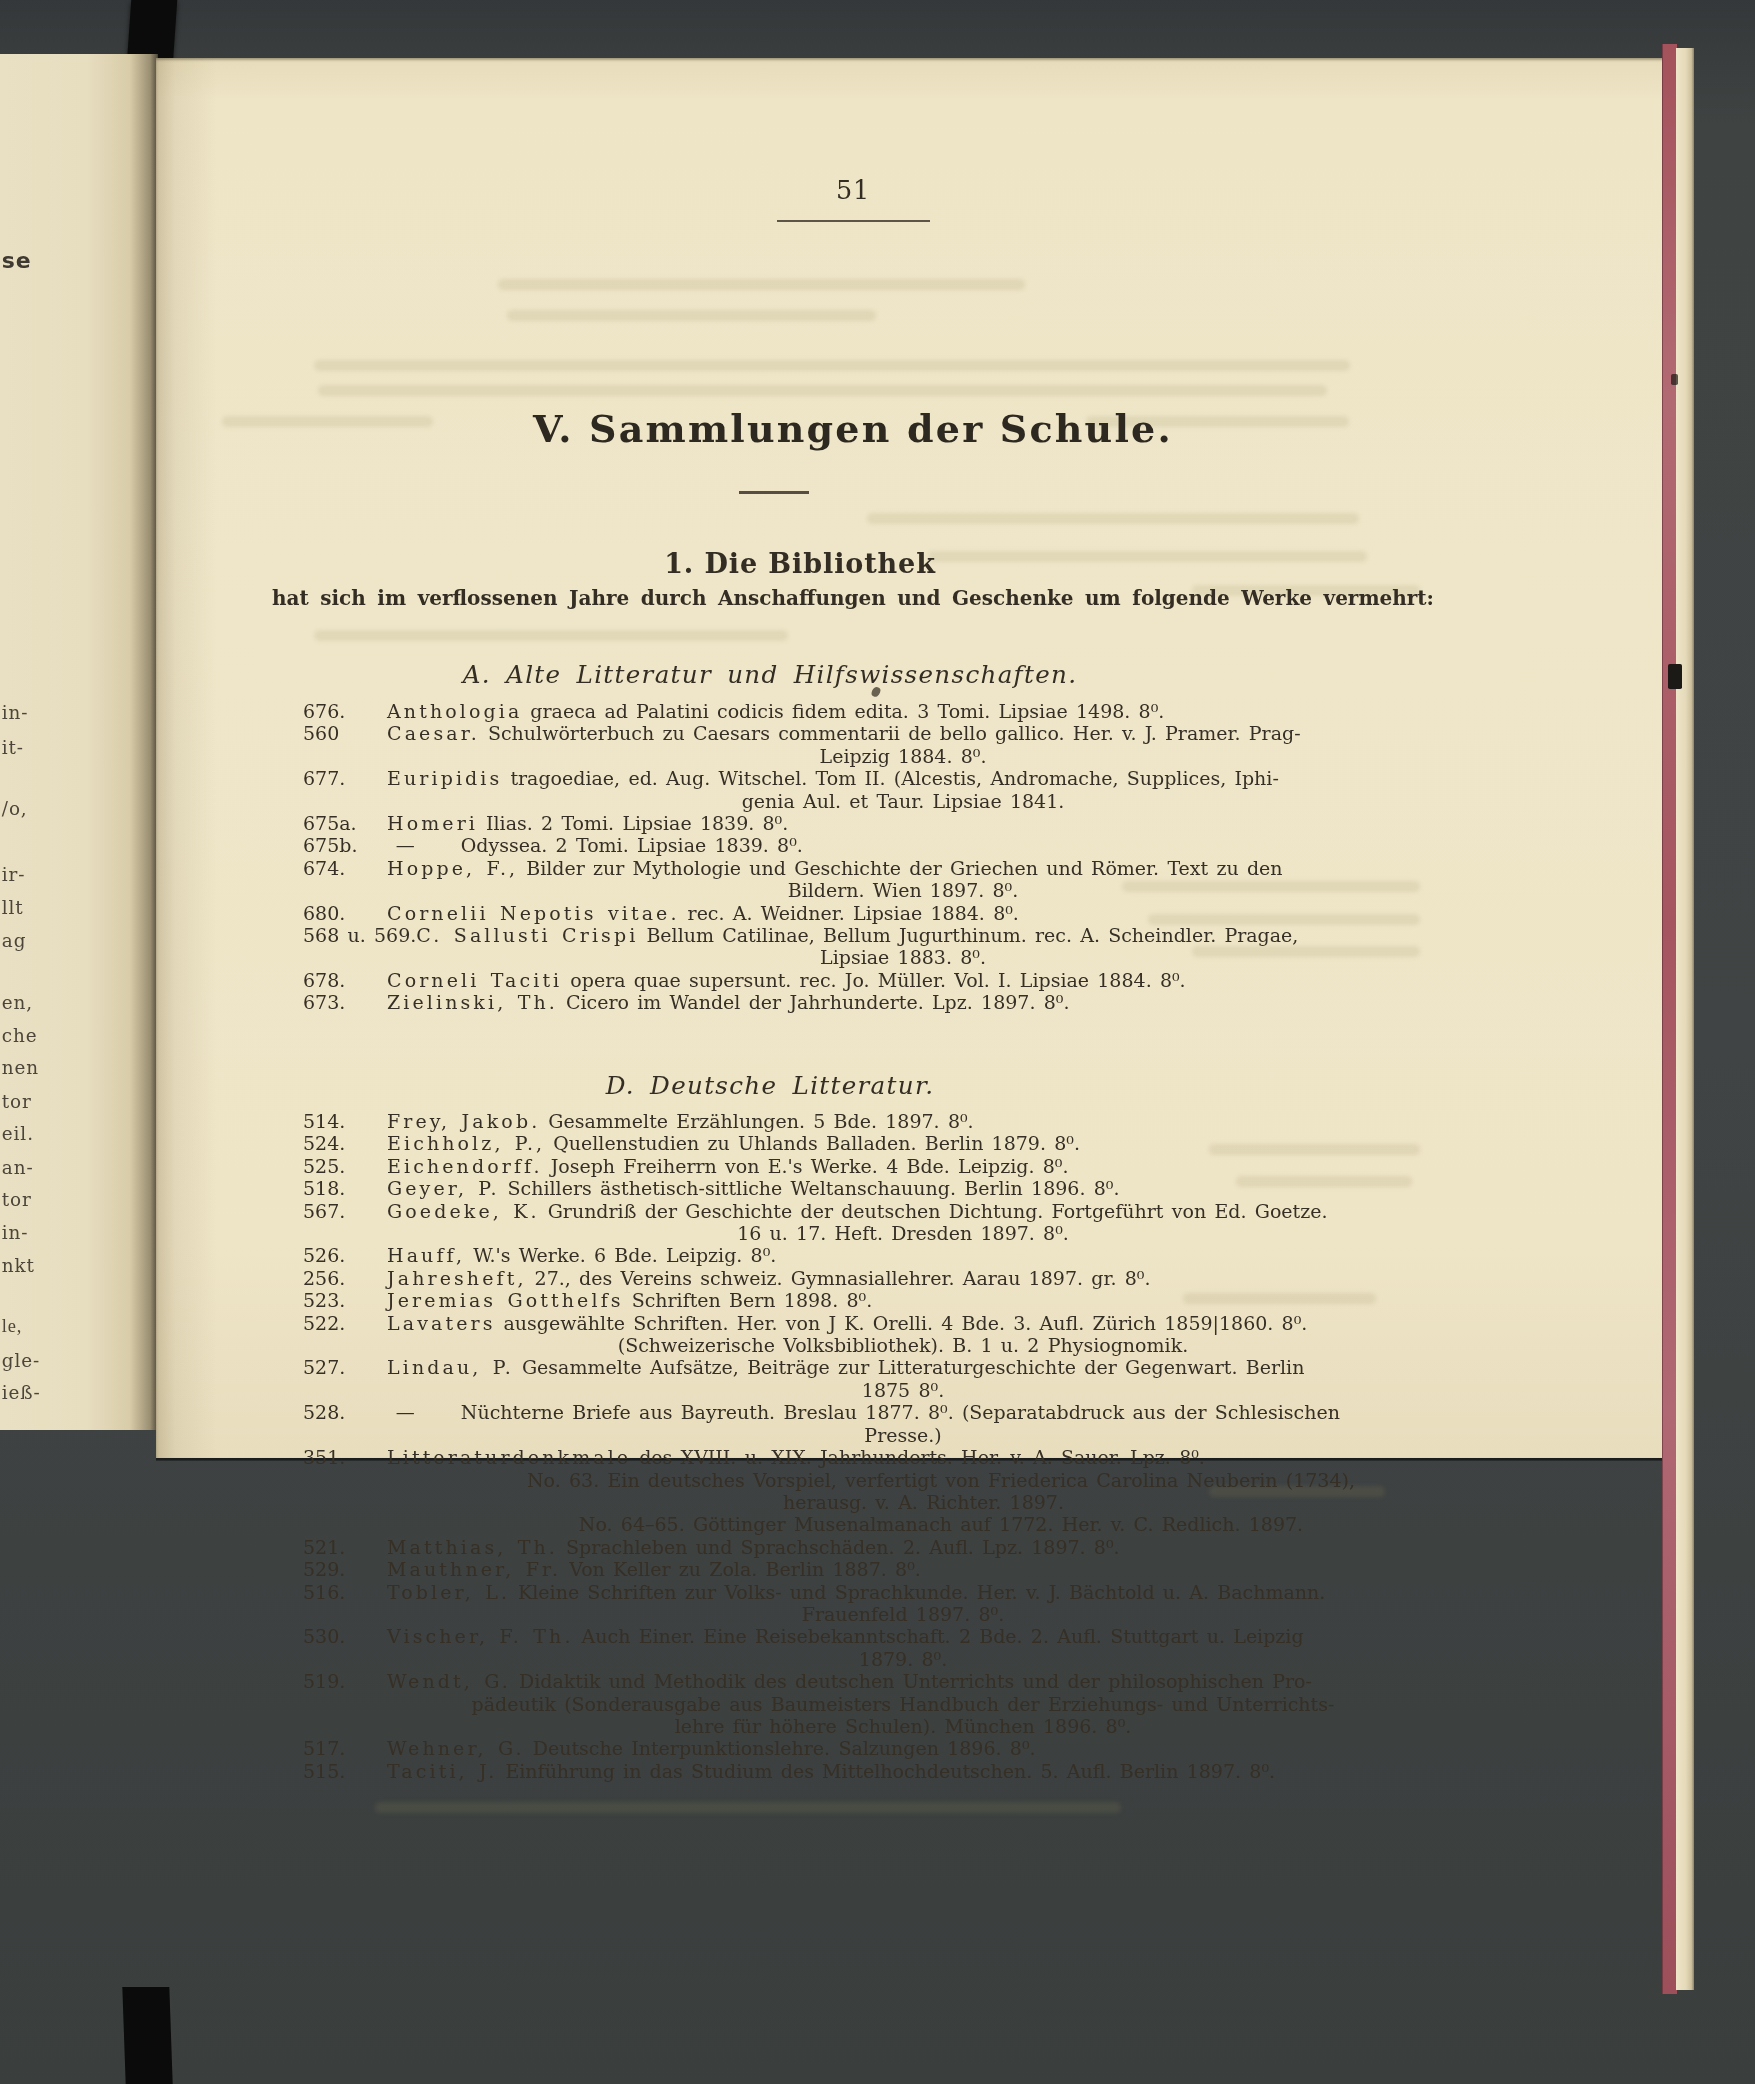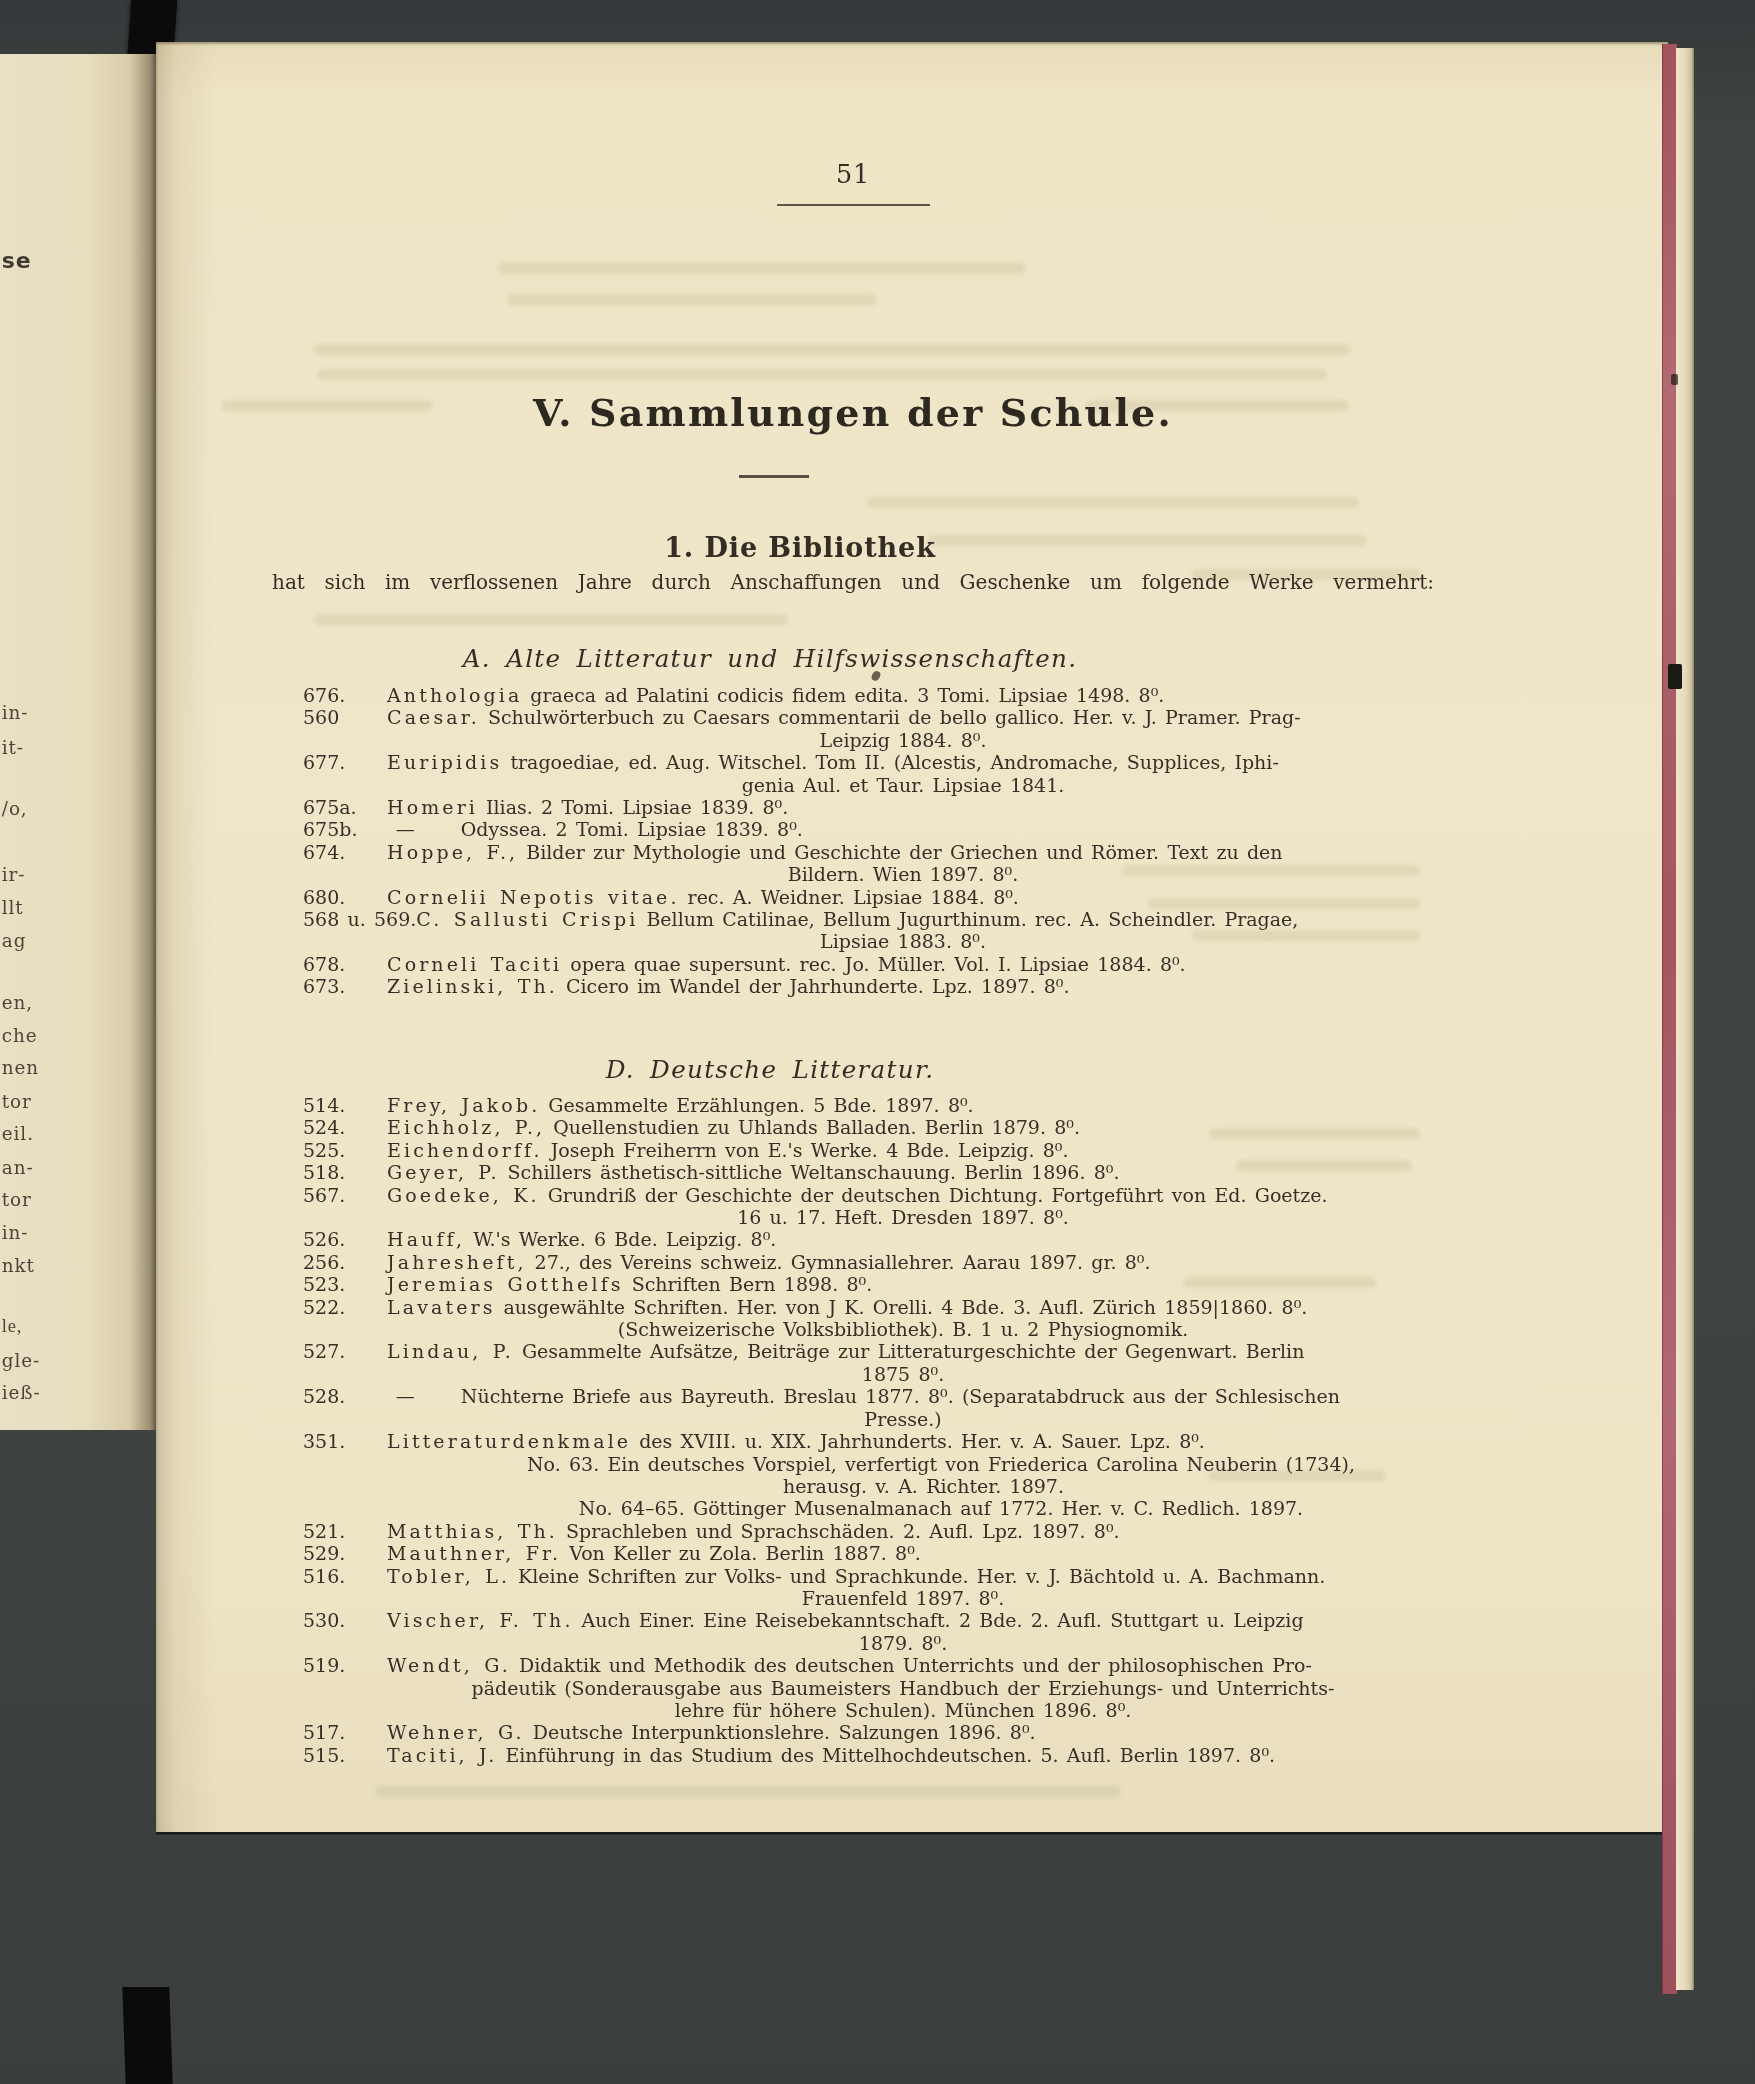--- a/index.html
+++ b/index.html
@@ -18,37 +18,37 @@
     position:absolute;left:0;top:54px;width:158px;height:1376px;
     background:linear-gradient(90deg,#e9dfc2 0%,#e7ddbf 55%,#d8cca9 82%,#9b8f72 95%,#5e5644 99%,#3c382e 100%);
   }
   .frag{
     position:absolute;left:1.8px;color:#4c4539;font-size:18.4px;letter-spacing:0.9px;
     font-family:"DejaVu Serif", serif;white-space:nowrap;
   }
   .frag.big{font-family:"DejaVu Sans", sans-serif;font-size:22px;font-weight:600;color:#3e3931;}
   
   .page{
-    position:absolute;left:156px;top:42px;width:1512px;height:1790px;
+    position:absolute;left:156px;top:58px;width:1512px;height:1400px;
     background:
       linear-gradient(90deg,rgba(120,100,60,.28) 0,rgba(120,100,60,.10) 19.3px,rgba(0,0,0,0) 61px),
       linear-gradient(180deg,#e7dcba 0%,#eee4c6 3%,#efe6c9 40%,#eee4c6 85%,#e8debe 100%);
     box-shadow:0 2.6px 0 rgba(0,0,0,.55), inset 0 1.8px 2.6px rgba(60,50,30,.45);
   }
   .content{position:absolute;left:116px;top:0;width:1162px;height:1958px;color:#332d23;}
   .abs{position:absolute;}
   .centered{left:0;width:100%;text-align:center;}
   .pagenum{top:117px;font-size:25.5px;letter-spacing:0.9px;}
   .pagenum-rule{top:162px;left:50%;margin-left:-76px;width:153px;height:1.8px;background:#5d5547;}
   .doc-title{top:348px;font-size:38px;font-weight:700;letter-spacing:2.2px;color:#2e2920;}
   .title-rule{top:433px;left:50%;margin-left:-114px;width:70px;height:2.6px;background:#564e41;}
   .lib-heading{top:490px;font-size:27px;font-weight:700;letter-spacing:0.9px;margin-left:-53px;}
   .intro{
     top:528px;left:0;width:1162px;font-size:20px;
-    text-align:justify;text-align-last:justify;word-spacing:3.5px;
+    text-align:justify;text-align-last:justify;word-spacing:3.5px;font-weight:bold;
   }
   .sec-heading{font-size:24.6px;font-style:italic;letter-spacing:1.3px;word-spacing:6.1px;margin-left:-83px;text-align:center;}
   .sec-a-heading{top:602px;}
   .sec-d-heading{top:1006px;margin-top:7px;}
   .booklist{position:absolute;left:31px;width:1137px;}
   .list-a{top:642px;}
   .list-d{top:1052px;}
   .item{font-size:19px;line-height:22.4px;color:#362f25;word-spacing:2.2px;}
   .line{white-space:nowrap;}
   .num{display:inline-block;min-width:84px;}

